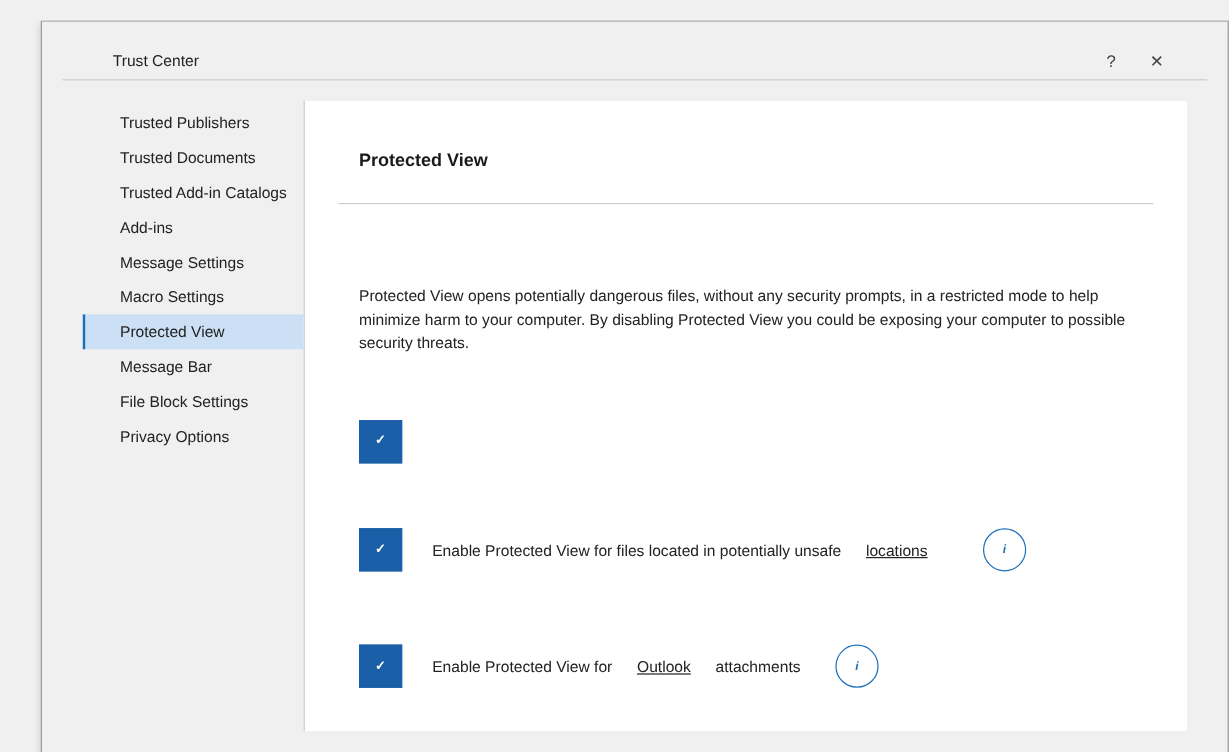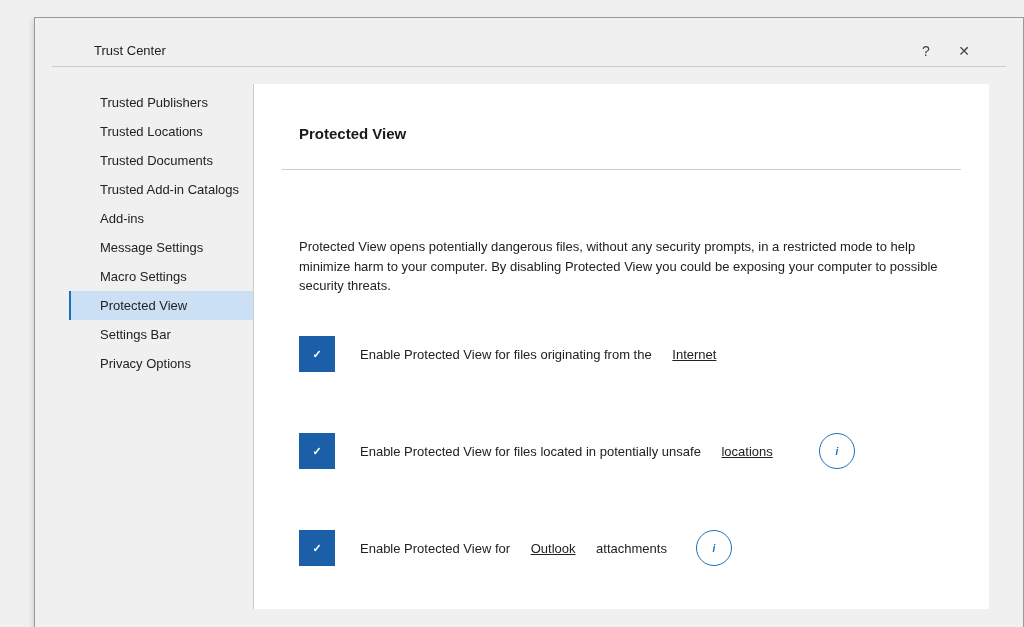--- a/index.html
+++ b/index.html
@@ -119,20 +119,21 @@
     .section-divider {
       border: none;
       border-top: 1px solid #ccc;
       margin-bottom: 16px;
     }
 
     .description-text {
       font-size: 13px;
       color: #222;
       line-height: 1.5;
+      margin-bottom: 20px;
       max-width: 760px;
     }
 
     .checkbox-row {
       display: flex;
       align-items: center;
       margin-bottom: 14px;
       gap: 8px;
     }
 
@@ -198,59 +199,56 @@
     </div>
   </div>
 
   <div class="dialog-body">
 
     <nav class="sidebar">
       <a class="sidebar-item">
         <span>Trusted Publishers</span>
       </a>
       <a class="sidebar-item">
-        <span>Trusted Locations</span>
-      </a>
-      <a class="sidebar-item">
         <span>Trusted Documents</span>
       </a>
       <a class="sidebar-item">
         <span>Trusted Add-in Catalogs</span>
       </a>
       <a class="sidebar-item">
         <span>Add-ins</span>
       </a>
       <a class="sidebar-item">
         <span>Message Settings</span>
       </a>
       <a class="sidebar-item">
         <span>Macro Settings</span>
       </a>
       <a class="sidebar-item active">
         <span>Protected View</span>
       </a>
       <a class="sidebar-item">
-        <span>Settings Bar</span>
+        <span>Message Bar</span>
+      </a>
+      <a class="sidebar-item">
+        <span>File Block Settings</span>
       </a>
       <a class="sidebar-item">
         <span>Privacy Options</span>
       </a>
     </nav>
 
     <div class="content-area">
       <h2 class="section-title">Protected View</h2>
       <hr class="section-divider">
 
       <p class="description-text">Protected View opens potentially dangerous files, without any security prompts, in a restricted mode to help minimize harm to your computer. By disabling Protected View you could be exposing your computer to possible security threats.</p>
 
       <div class="checkbox-row">
         <div class="custom-checkbox"></div>
-        <span class="checkbox-label">
-          Enable Protected View for files originating from the <span class="underline-text">Internet</span>
-        </span>
       </div>
 
       <div class="checkbox-row">
         <div class="custom-checkbox"></div>
         <span class="checkbox-label">
           Enable Protected View for files located in potentially unsafe <span class="underline-text">locations</span>
         </span>
         <span class="info-icon">i</span>
       </div>
 

